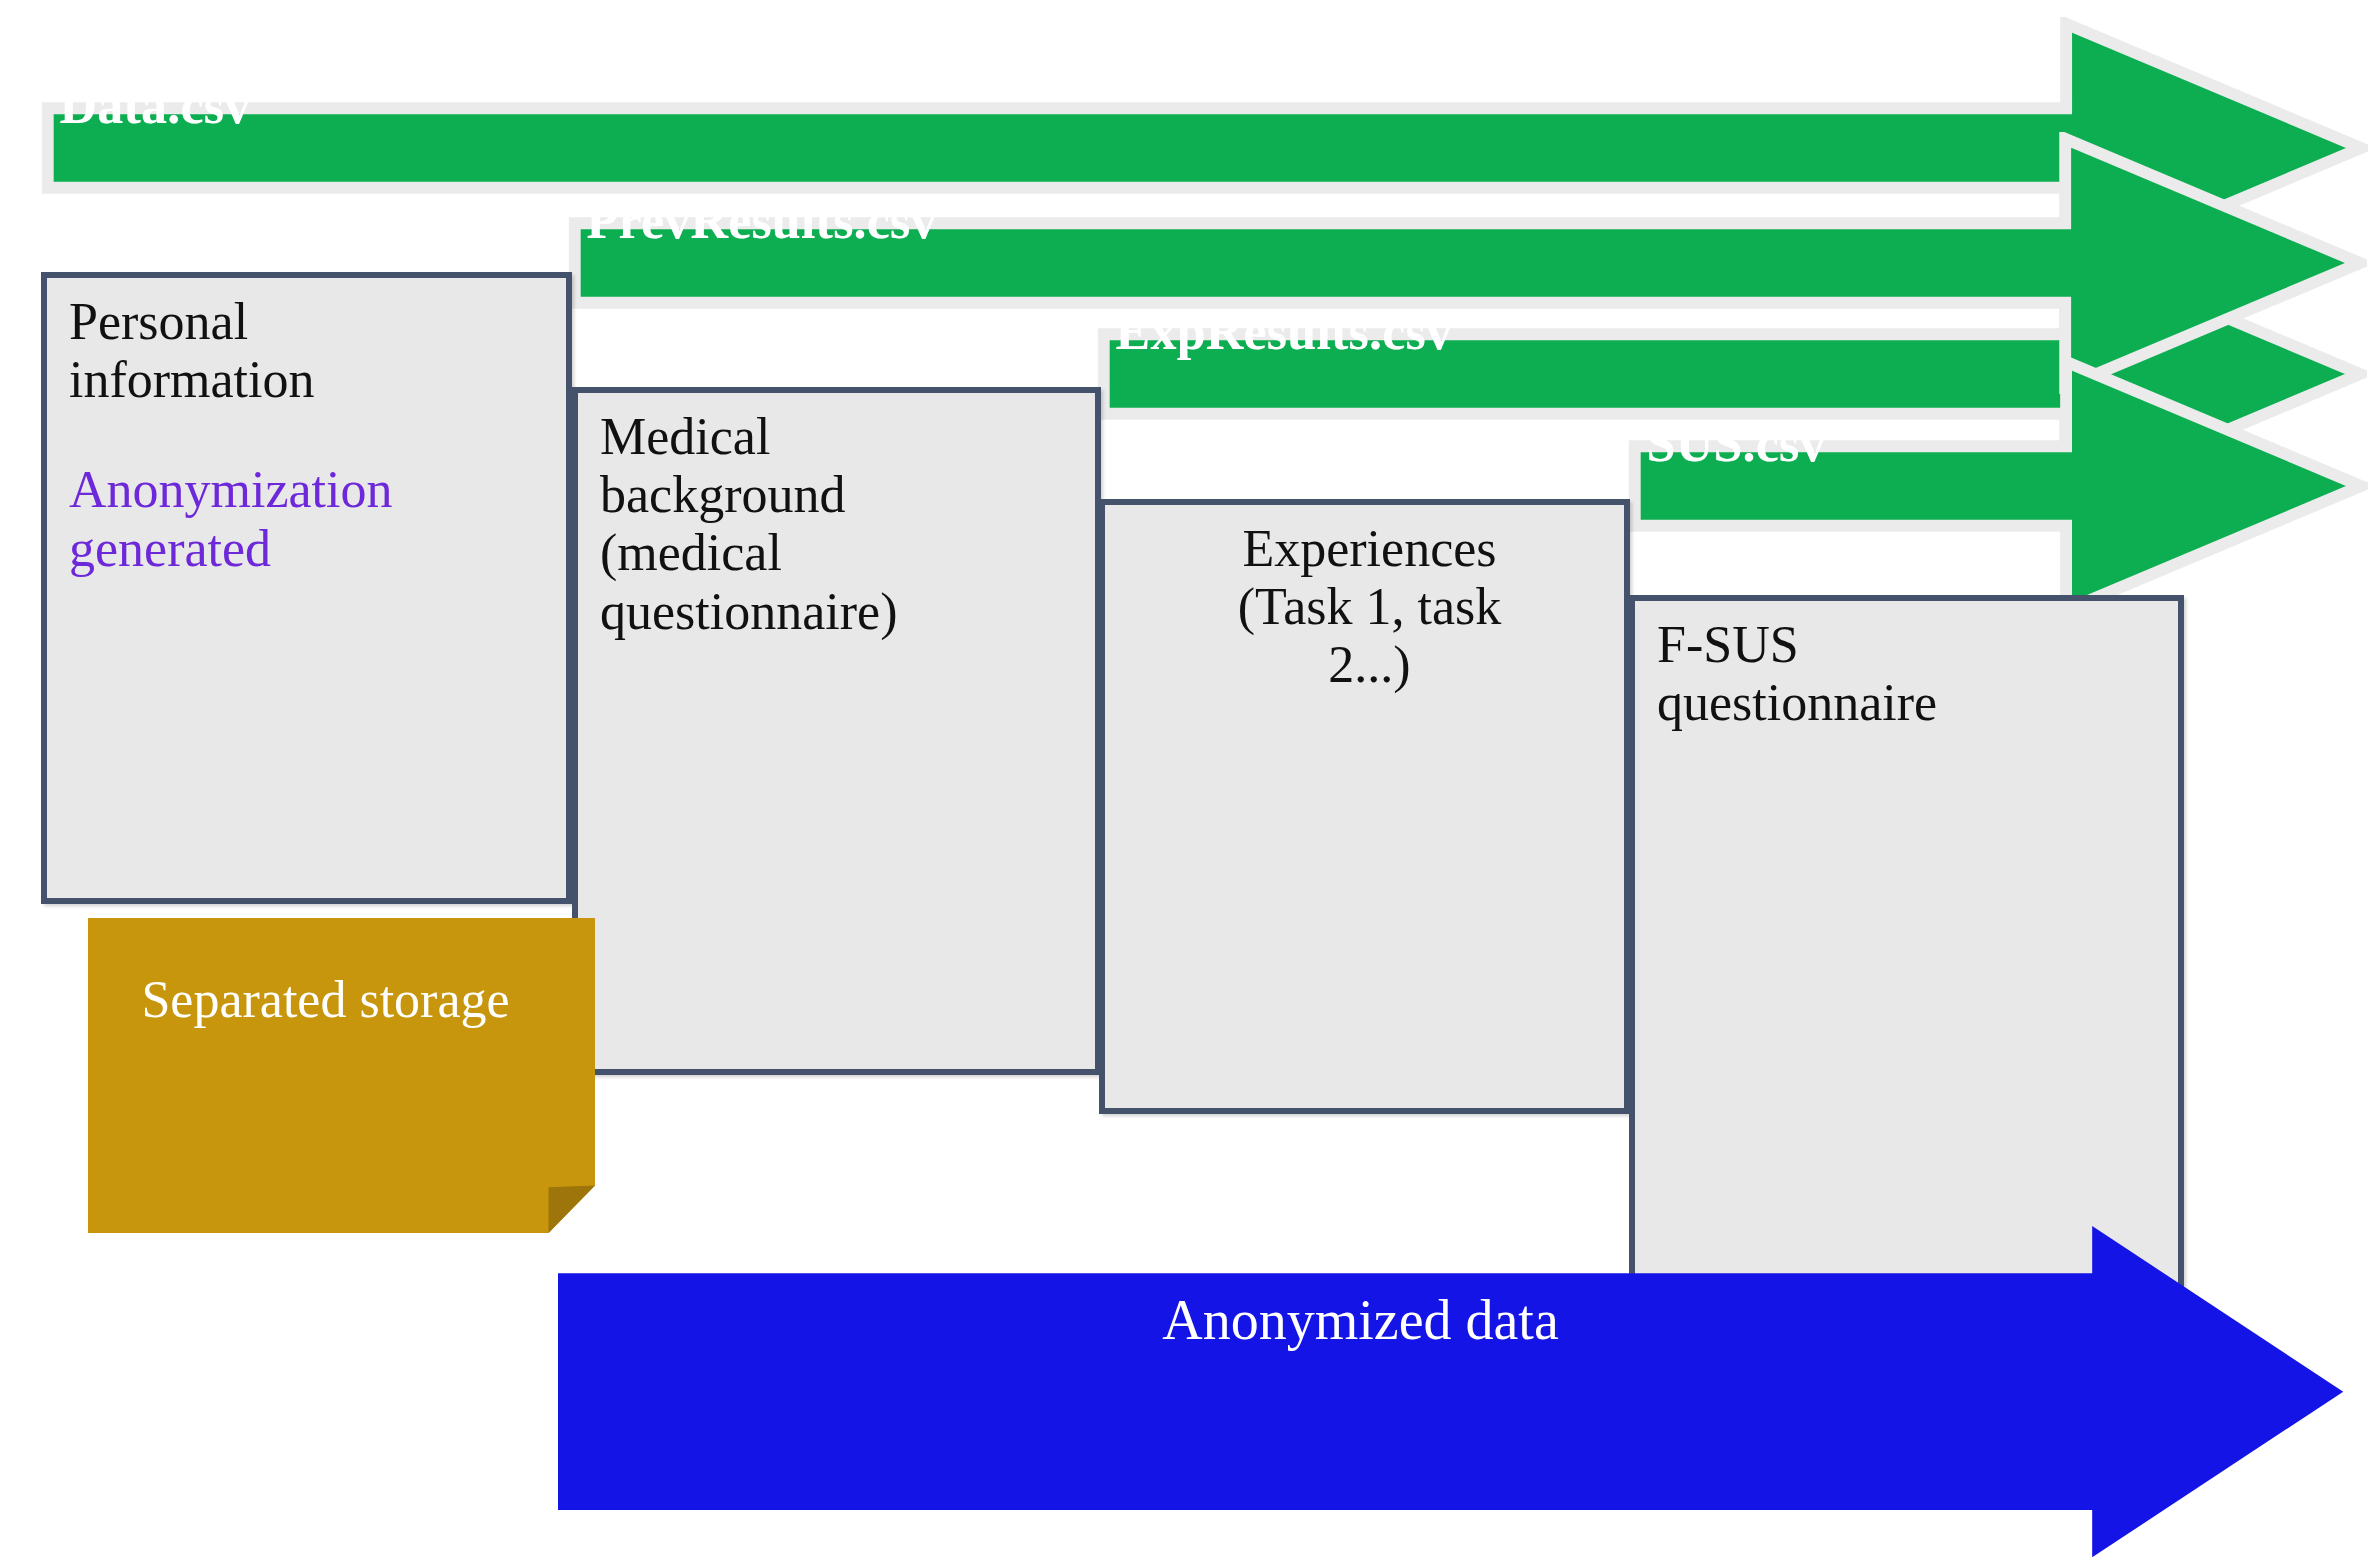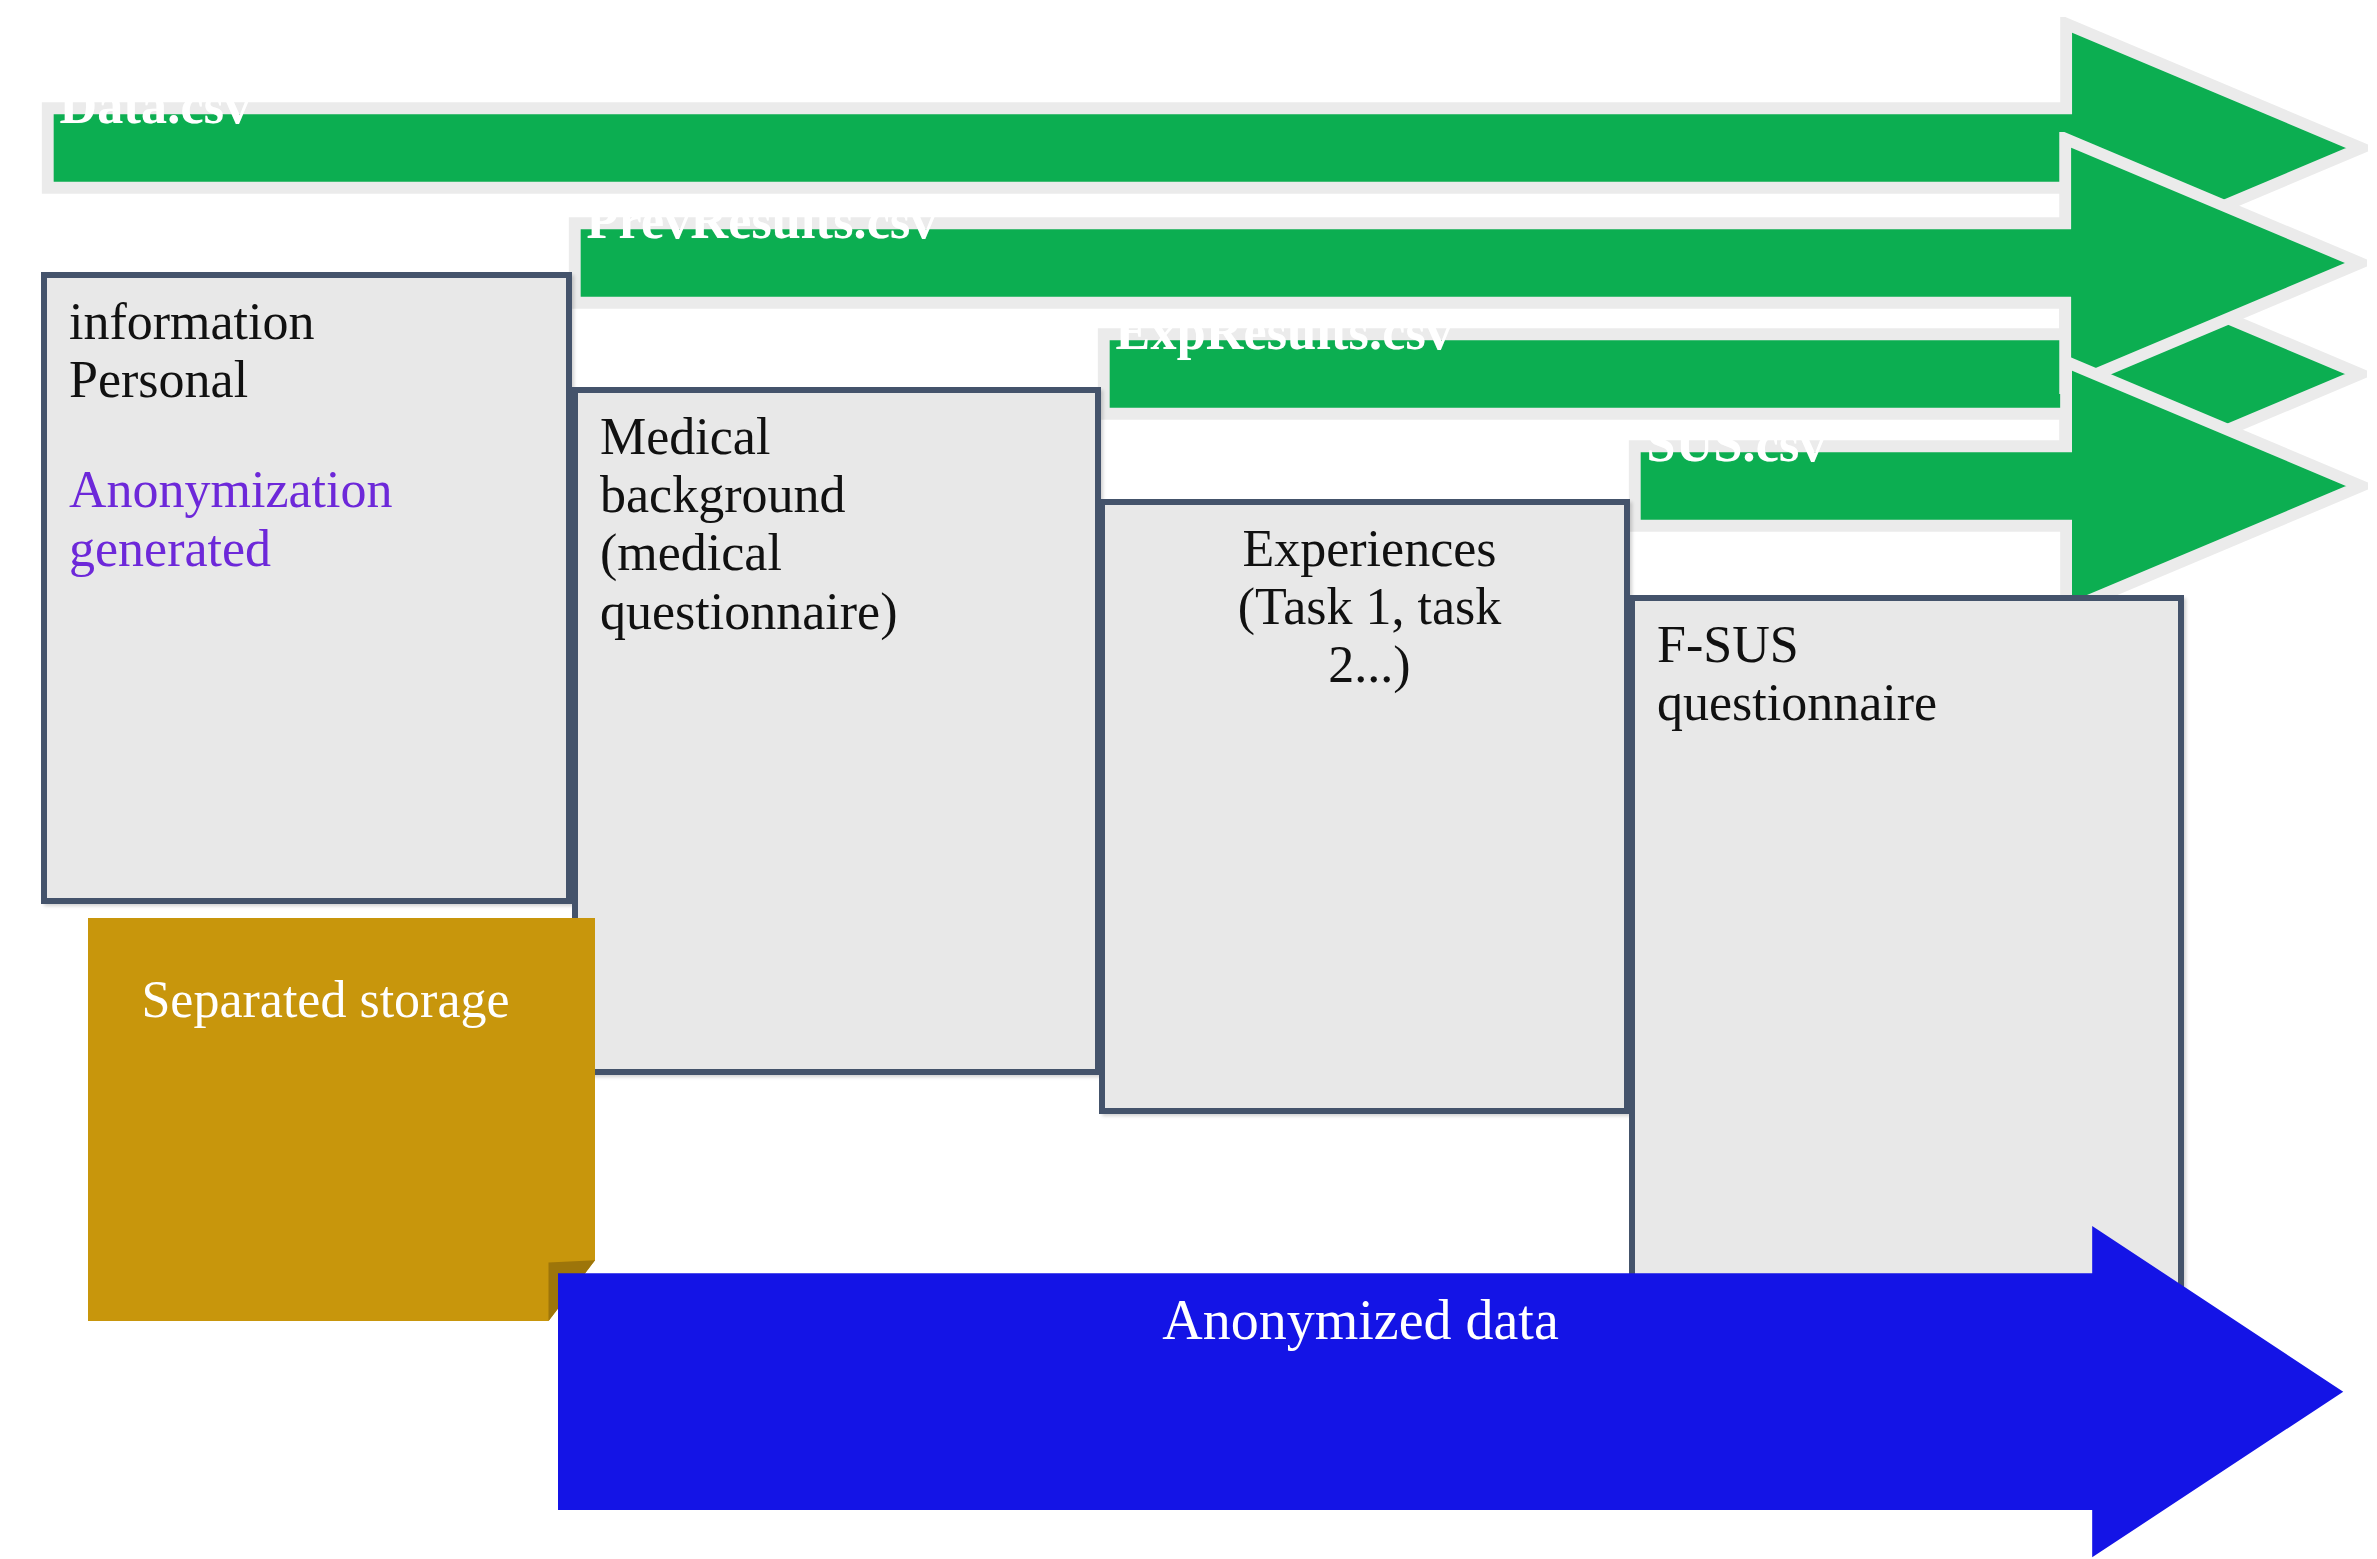--- a/index.html
+++ b/index.html
@@ -76,22 +76,22 @@
 
   <div class="garrow" style="left:1628px;top:355px;width:740px;height:262px;">
     <svg viewBox="0 0 875 310" preserveAspectRatio="none">
       <polygon points="8,108 518,108 518,8 867,155 518,302 518,202 8,202" fill="#0cae51" stroke="#ebebeb" stroke-width="14" stroke-linejoin="miter"></polygon>
     </svg>
     <div class="glabel" style="left:18.6px;top:63px;">SUS.csv</div>
   </div>
 
   <div class="gbox" style="left:41px;top:272px;width:531px;height:632px;">
     <div class="gtext">
+      <span class="blk">Personal</span>
       <span class="blk">information</span>
-      <span class="blk">Personal</span>
       <span class="spacer"></span>
       <span class="accent">Anonymization</span>
       <span class="accent">generated</span>
     </div>
   </div>
 
   <div class="gbox" style="left:572px;top:387px;width:529px;height:688px;">
     <div class="gtext">
       <span class="blk">Medical</span>
       <span class="blk">background</span>
@@ -108,21 +108,21 @@
     </div>
   </div>
 
   <div class="gbox" style="left:1629px;top:595px;width:555px;height:748px;">
     <div class="gtext">
       <span class="blk">F-SUS</span>
       <span class="blk">questionnaire</span>
     </div>
   </div>
 
-  <div id="note" style="left:56px;top:918px;width:507px;height:403px;padding-left:32px;">
+  <div id="note" style="left:56px;top:918px;width:507px;height:315px;padding-left:32px;">
     <svg viewBox="0 0 600 372" preserveAspectRatio="none">
       <path d="M0,0 L600,0 L600,316 L545,372 L0,372 Z" fill="#c8960c"></path>
       <path d="M545,372 L545,318 L600,316 Z" fill="#9d750a"></path>
     </svg>
     <div class="ntext">
       <span class="blk">Separated</span>
       <span class="blk">storage</span>
     </div>
   </div>
 

